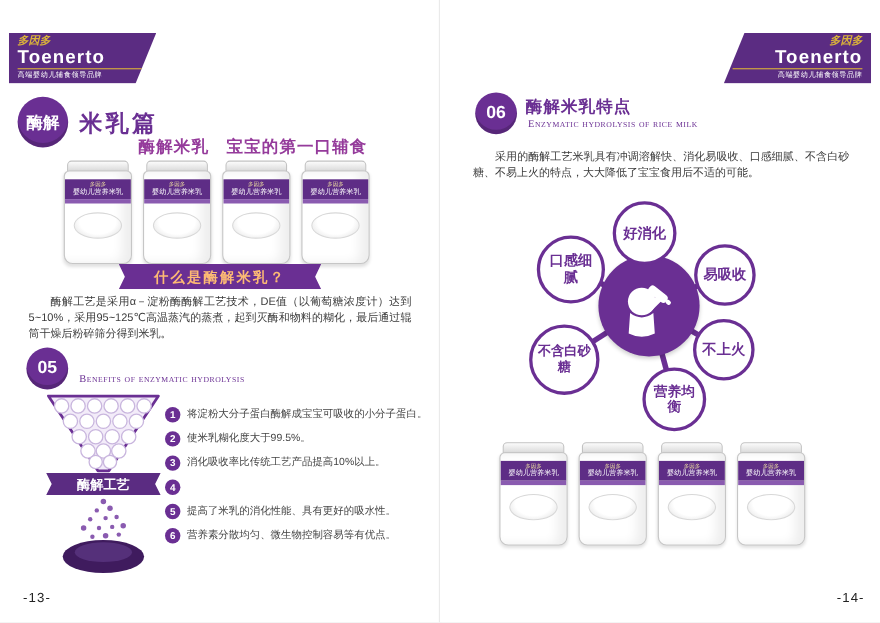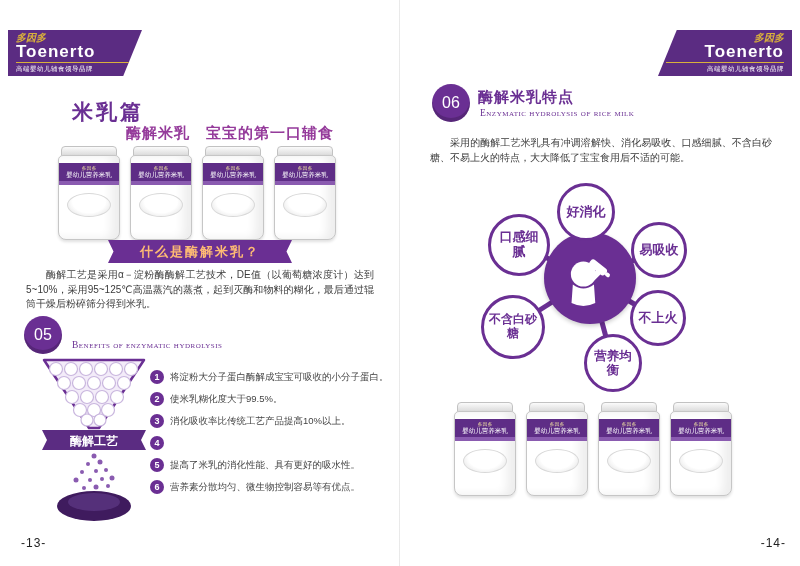--- a/index.html
+++ b/index.html
@@ -51,21 +51,21 @@
   .ribbon{position:absolute;left:108px;top:240px;width:184px;height:23px;line-height:23px;
           background:#6a2f93;color:#fdba74;font-size:13px;font-weight:bold;text-align:center;
           letter-spacing:2px;
           clip-path:polygon(0 0,100% 0,97% 50%,100% 100%,0 100%,3% 50%);}
   .intro{position:absolute;margin:0;font-size:10px;line-height:14.5px;color:#3a3a3a;
          text-align:justify;text-indent:2em;}
   .intro.il{left:26px;top:268px;width:348px;}
   .intro.ir{left:30px;top:136px;width:342px;}
 
   .sec-num{position:absolute;width:38px;height:38px;border-radius:50%;background:#6a2f93;
-           color:#fff;font-size:16px;font-weight:normal;display:flex;align-items:center;
+           color:#fff;font-size:16px;font-weight:bold;display:flex;align-items:center;
            justify-content:center;box-shadow:inset 0 -4px 0 rgba(0,0,0,.18);}
   .sec-title{position:absolute;font-size:15px;font-weight:bold;color:#6a2f93;letter-spacing:1px;}
   .sec-sub{position:absolute;font-size:9.5px;color:#6a2f93;
            font-family:"Liberation Serif","DejaVu Serif",serif;font-variant:small-caps;
            letter-spacing:.5px;}
   .s05n{left:24px;top:316px;} .s05t{left:70px;top:320px;} .s05s{left:72px;top:340px;}
   .s06n{left:32px;top:84px;}  .s06t{left:78px;top:88px;}  .s06s{left:80px;top:108px;}
 
   .hourglass{position:absolute;left:38px;top:356px;width:112px;height:172px;}
 
@@ -102,20 +102,21 @@
 
   <div class="page left">
 
     <div class="banner l">
       <div class="logo-cn">多因多</div>
       <div class="logo-en">Toenerto</div>
       <div class="gold-line"></div>
       <div class="tagline">高端婴幼儿辅食领导品牌</div>
     </div>
 
+    <div class="mj-badge">酶解</div>
     <div class="mj-suffix">米乳篇</div>
     <div class="headline">酶解米乳　宝宝的第一口辅食</div>
 
     <div class="products pl">
       <div class="jar">
         <div class="jar-lid"></div>
         <div class="jar-body">
           <div class="jar-band">
             <span class="jar-brand">多因多</span>
             <span class="jar-name">婴幼儿营养米乳</span>

